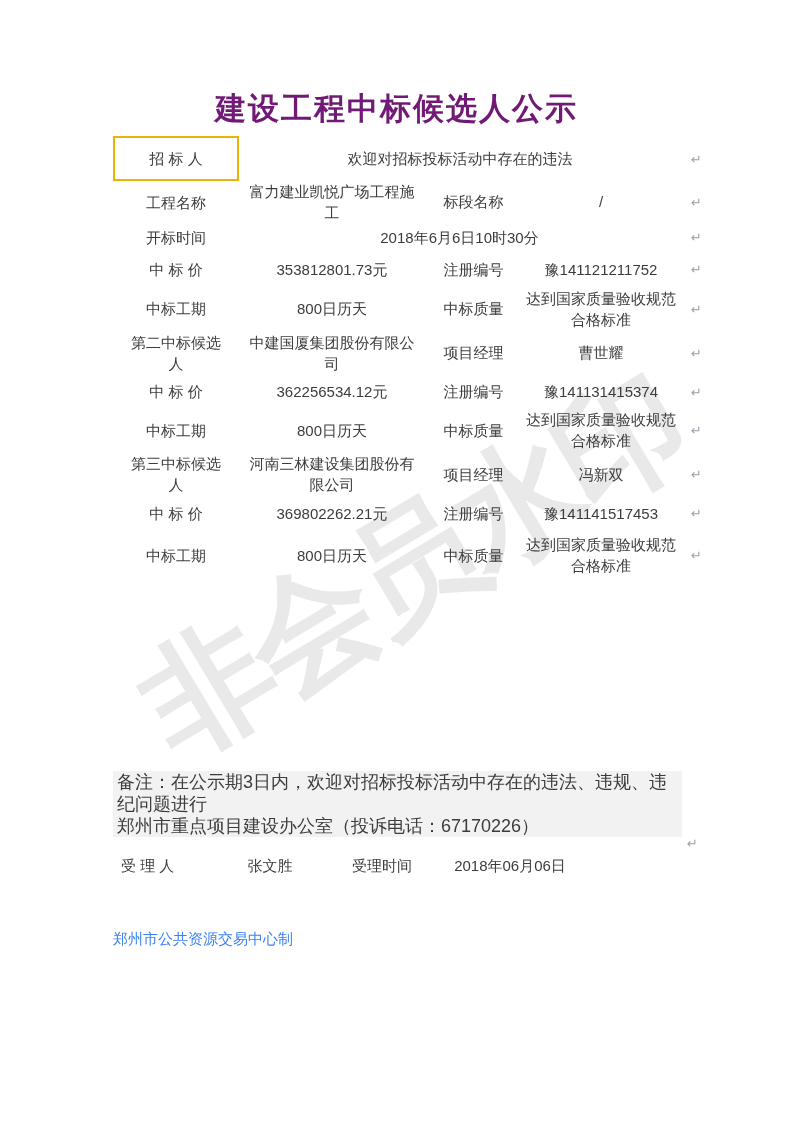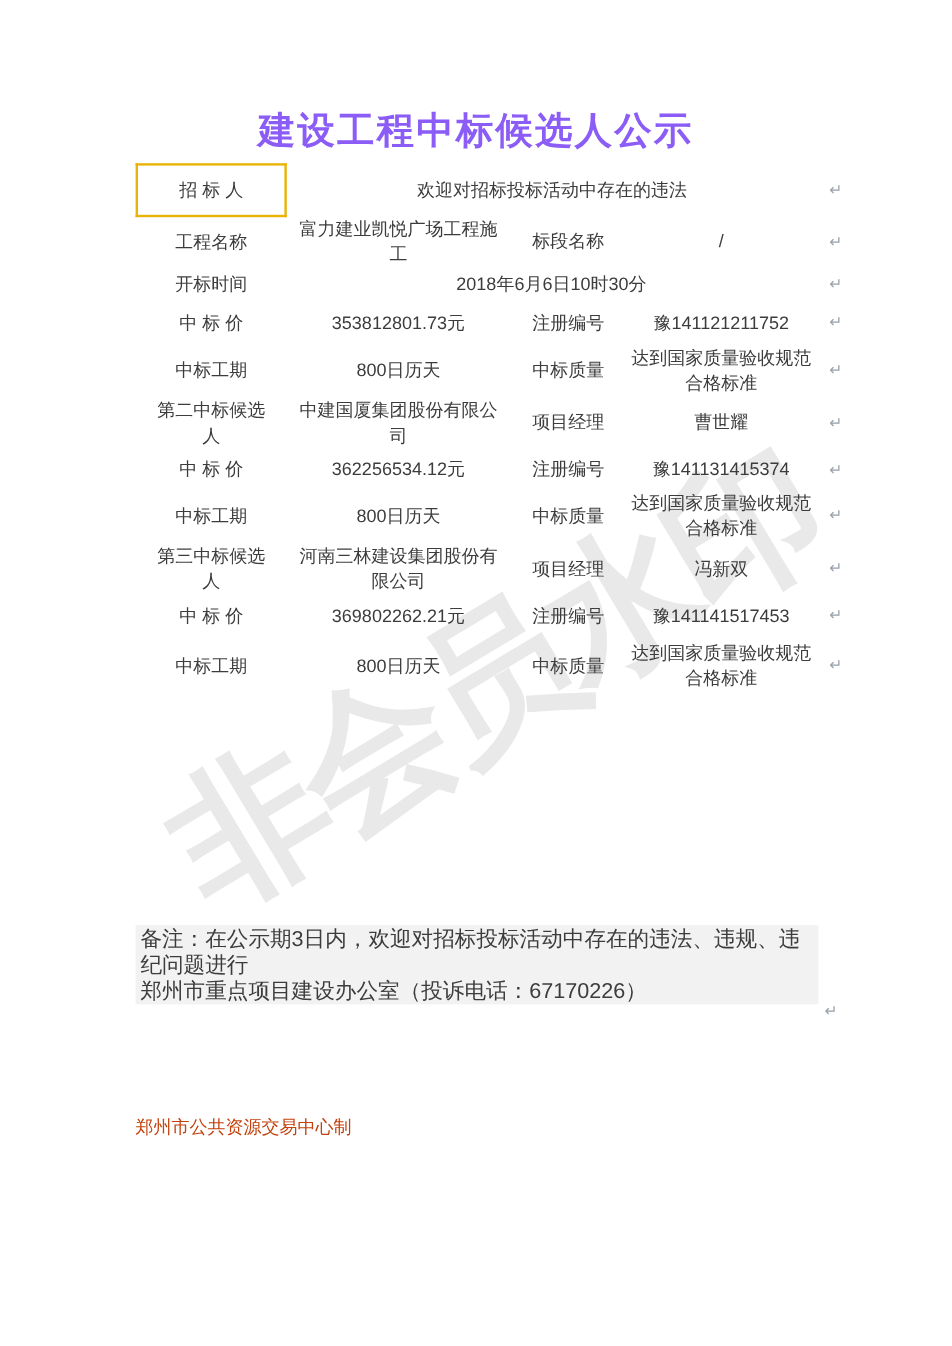--- a/index.html
+++ b/index.html
@@ -6,21 +6,21 @@
   body{width:793px;height:1122px;font-family:"Liberation Sans","DejaVu Sans",sans-serif;}
   .page{position:relative;width:793px;height:1122px;background:#fff;overflow:hidden;color:#3c3c3c;}
   .watermark{
     position:absolute;left:412px;top:568px;
     transform:translate(-50%,-50%) rotate(-31deg);
     font-size:128px;font-weight:700;color:#e9e9e9;letter-spacing:-8px;
     white-space:nowrap;z-index:0;user-select:none;
   }
   .title{
     position:absolute;top:88px;left:0;width:100%;margin:0;
-    text-align:center;font-size:31px;font-weight:700;color:#8b5cf6;
+    text-align:center;font-size:31px;font-weight:700;color:#701a75;
     letter-spacing:2px;z-index:1;font-family:Liberation Mono, monospace;
   }
   table.main{
     position:absolute;left:113px;top:136px;width:567px;
     border-collapse:collapse;table-layout:fixed;z-index:1;
   }
   table.main td{
     text-align:center;vertical-align:middle;
     font-size:15px;line-height:21px;color:#3c3c3c;
     padding:0;position:relative;white-space:pre-line;
@@ -40,21 +40,21 @@
     background:#f2f2f2;font-size:18px;line-height:22px;color:#3c3c3c;
     padding:0 2px 0 4px;z-index:1;
   }
   .acceptance{position:absolute;left:113px;top:848px;width:567px;height:36px;z-index:1;}
   .acceptance span{position:absolute;top:50%;font-size:15px;color:#3c3c3c;white-space:nowrap;}
   .acc-label{left:8px;transform:translateY(-50%);}
   .acc-center{transform:translate(-50%,-50%);}
   .acc-person{left:157px;}
   .acc-time-label{left:269px;}
   .acc-time-value{left:397px;}
-  .footer{position:absolute;left:113px;top:930px;font-size:15px;color:#c2410c;z-index:1;font-family:Liberation Mono, monospace;}
+  .footer{position:absolute;left:113px;top:930px;font-size:15px;color:#3b82f6;z-index:1;font-family:Liberation Mono, monospace;}
 </style>
 </head>
 <body>
 
 <div class="page">
 
   <div class="watermark">非会员水印</div>
 
   <h1 class="title">建设工程中标候选人公示</h1>
 
@@ -139,16 +139,22 @@
     </tbody>
   </table>
 
   <div class="remark">
     <div>备注：在公示期3日内，欢迎对招标投标活动中存在的违法、违规、违纪问题进行</div>
     <div>郑州市重点项目建设办公室（投诉电话：67170226）</div>
   </div>
 
   <div class="pilcrow-abs">↵</div>
 
+  <div class="acceptance">
+    <span class="acc-label">受 理 人</span>
+    <span class="acc-center acc-person">张文胜</span>
+    <span class="acc-center acc-time-label">受理时间</span>
+    <span class="acc-center acc-time-value">2018年06月06日</span>
+  </div>
 
   <div class="footer">郑州市公共资源交易中心制</div>
 
 </div>
 
 </body></html>

